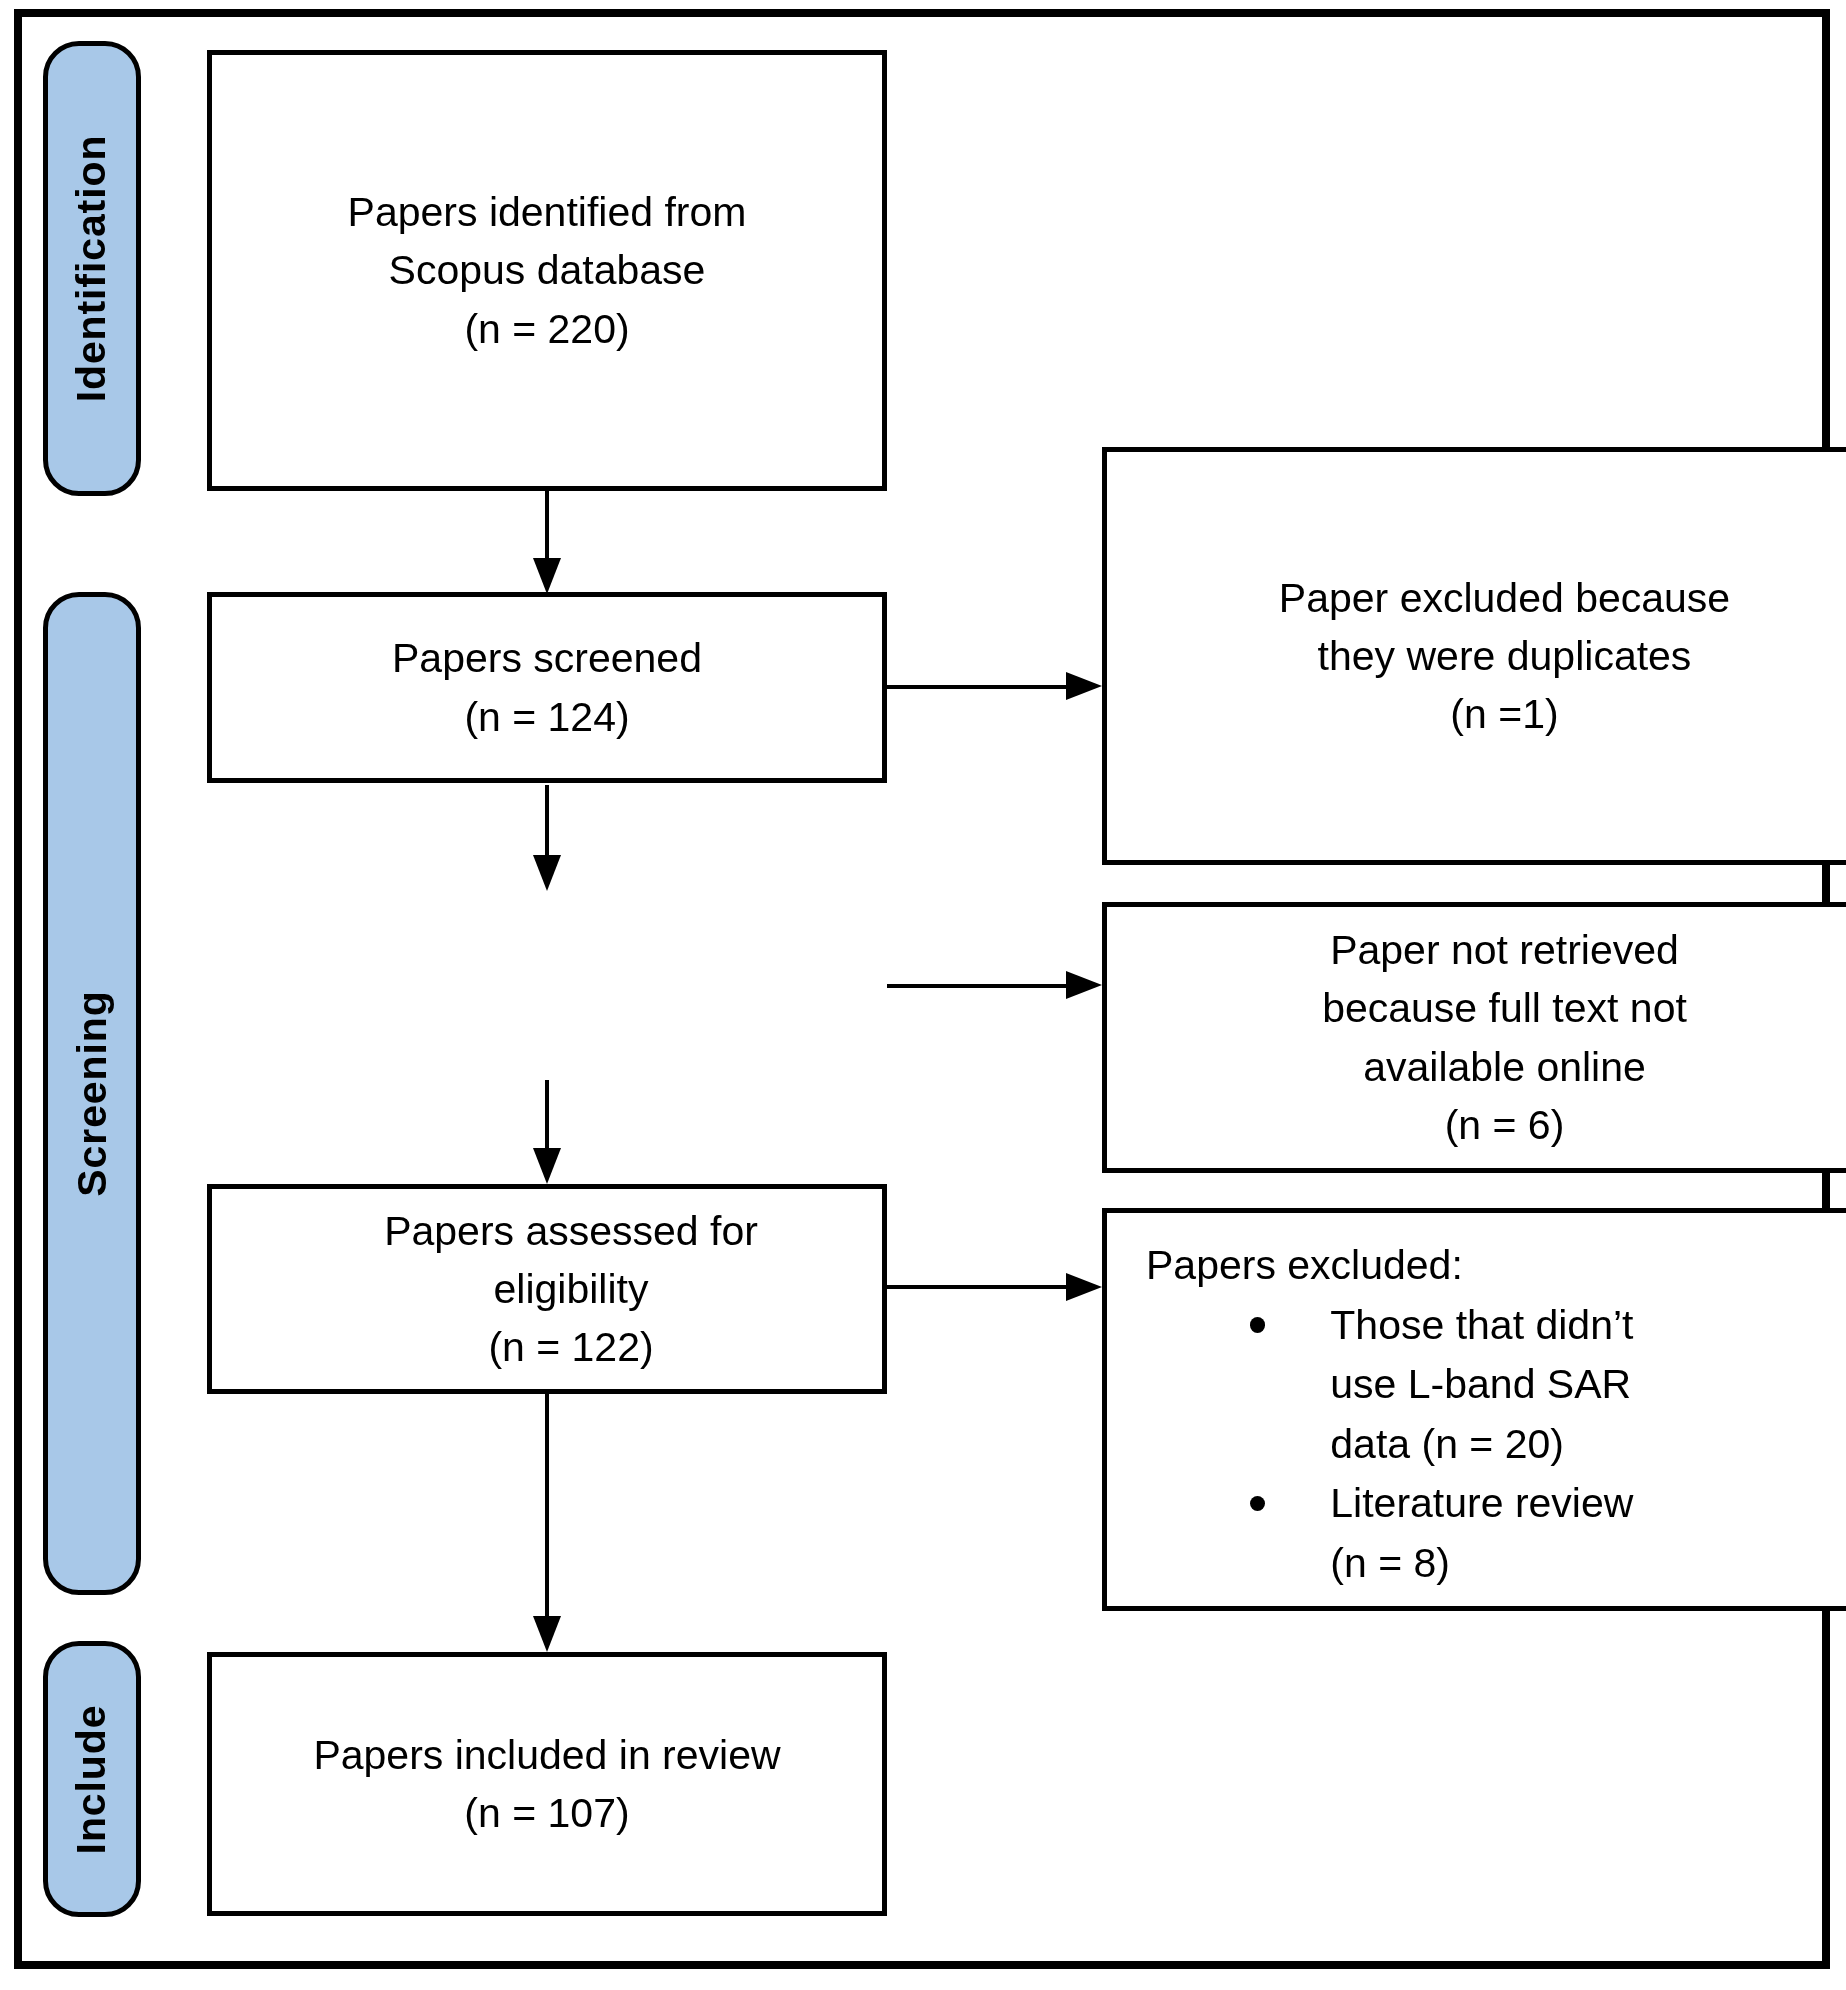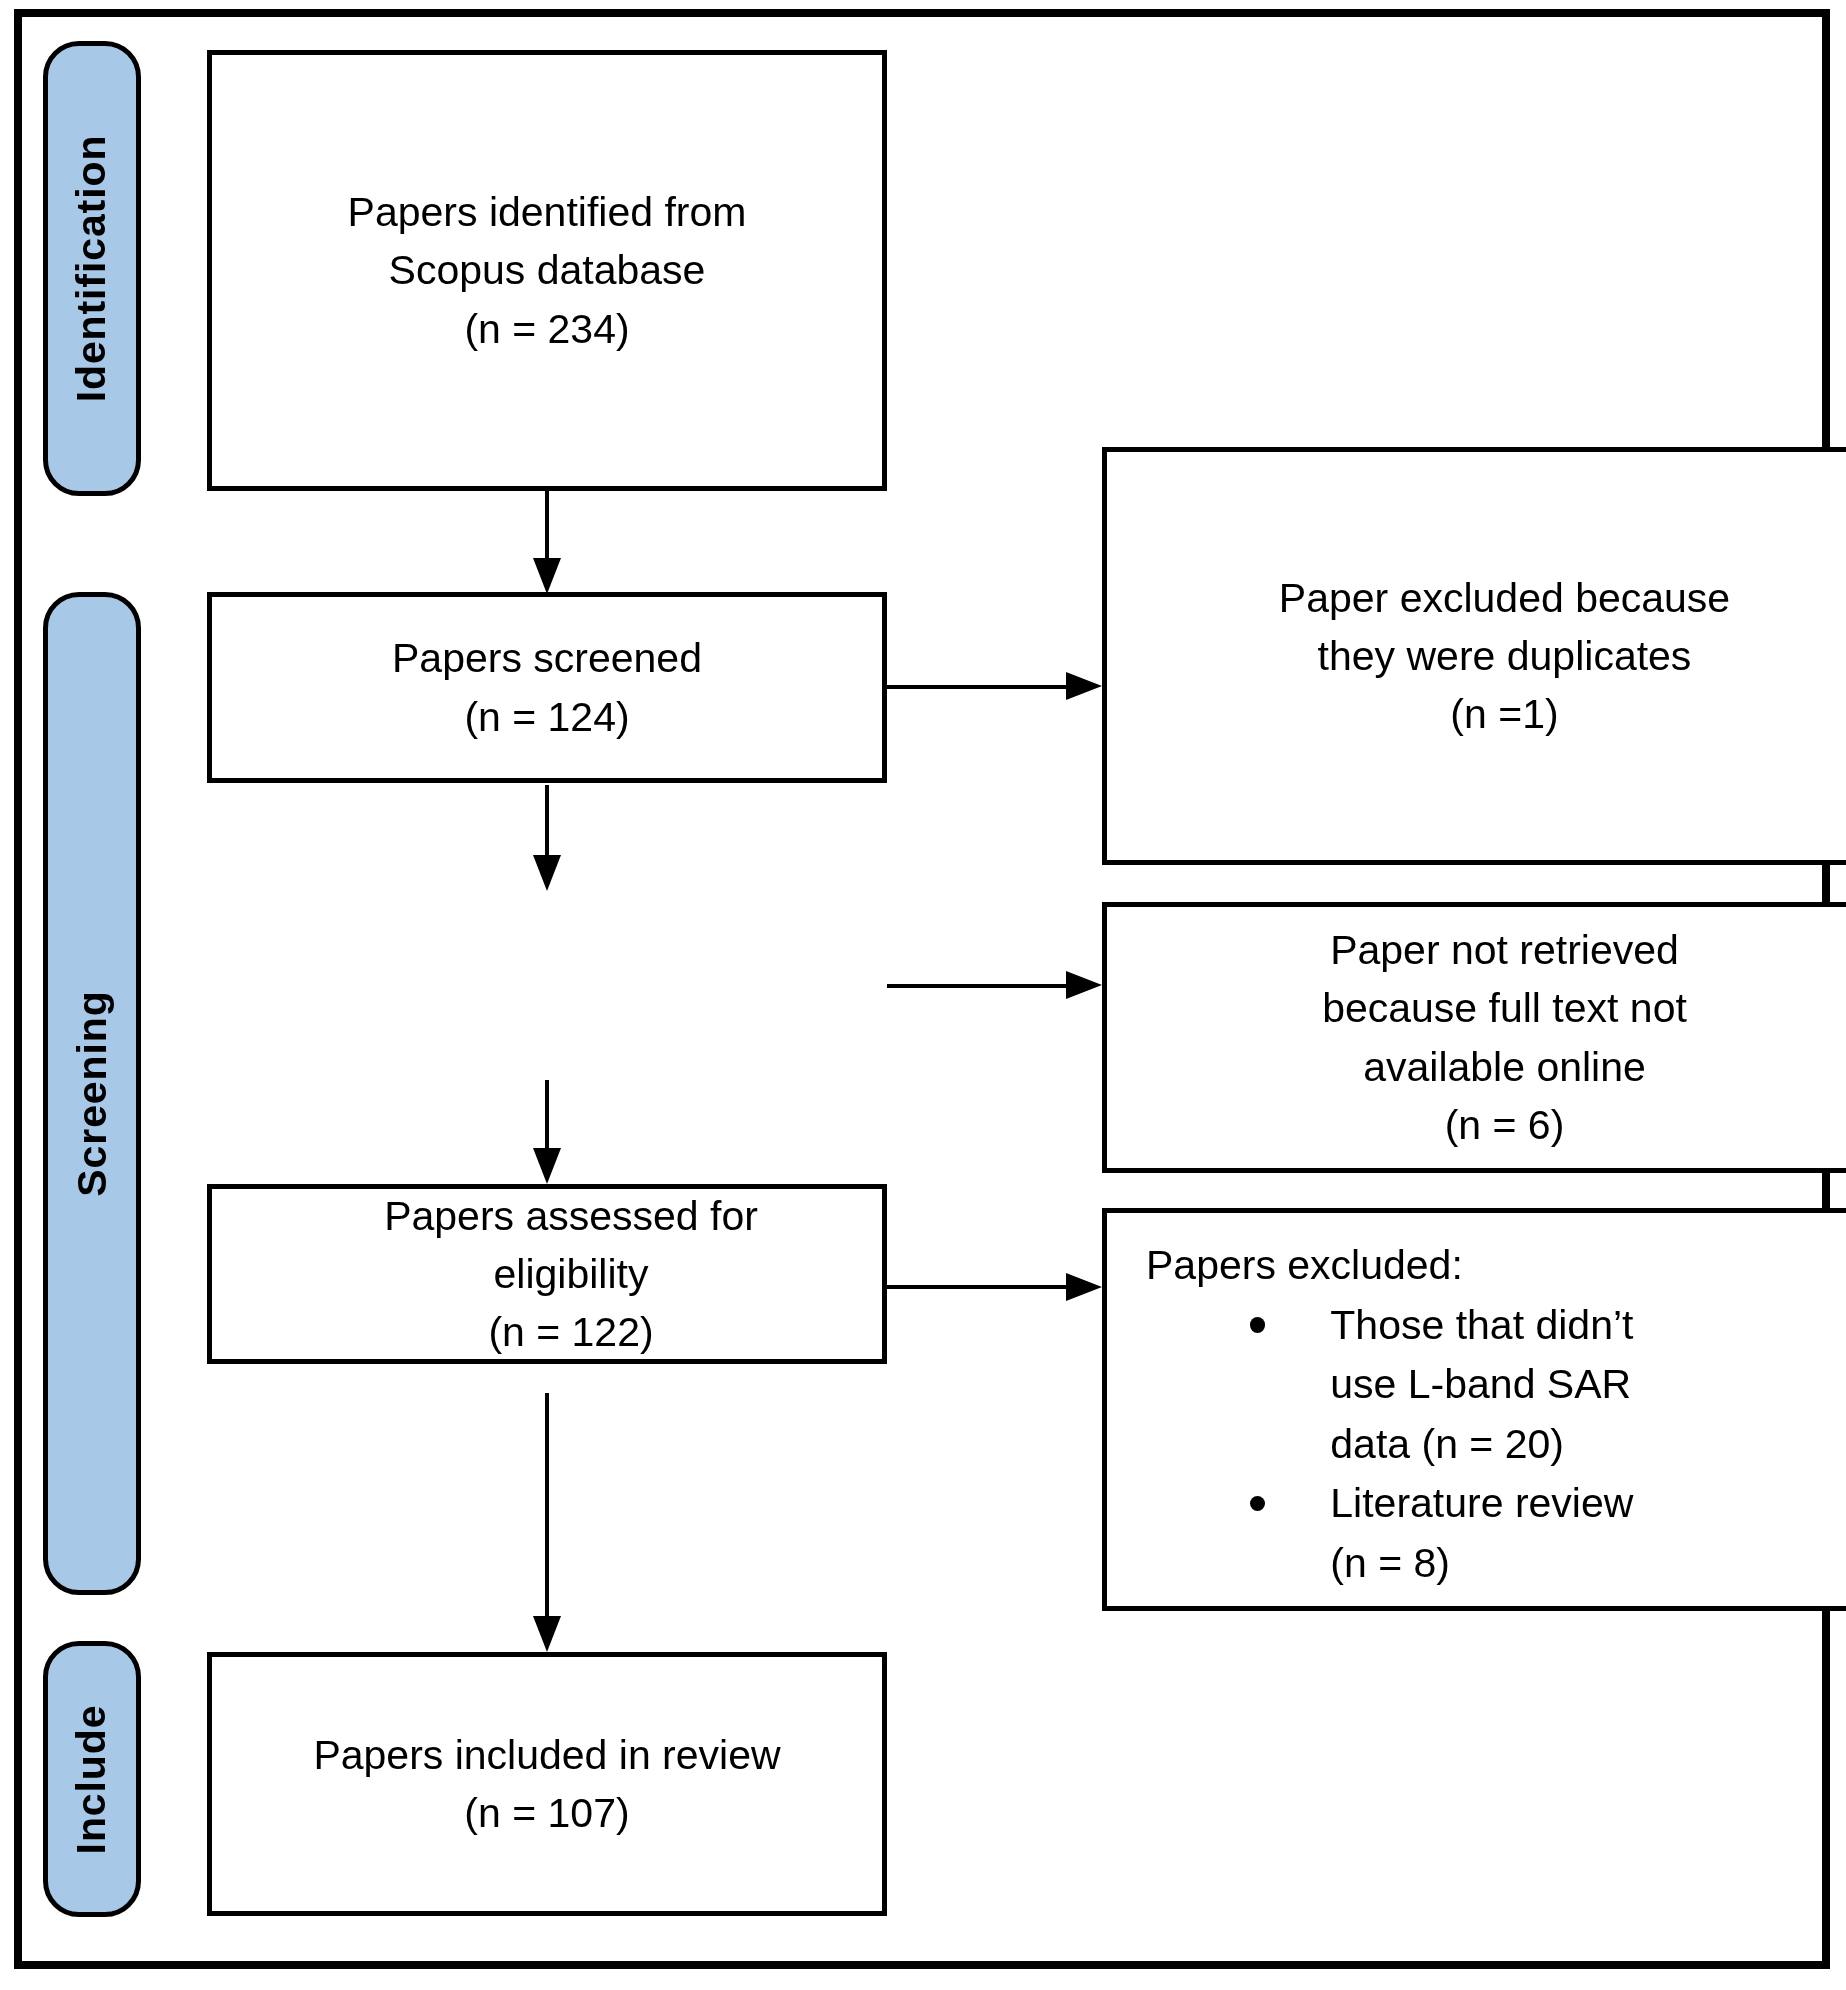--- a/index.html
+++ b/index.html
@@ -50,21 +50,21 @@
     border: 5.4px solid #000000;
     box-sizing: border-box;
     background: #ffffff;
     display: flex;
     align-items: center;
     justify-content: center;
   }
   #flow-identified { top: 50px;   height: 441px; }
   #flow-screened   { top: 592px;  height: 191px; }
   #flow-sought     { top: 891px;  height: 189px; }
-  #flow-assessed   { top: 1184px; height: 180px; padding-left: 48px; }
+  #flow-assessed   { top: 1184px; height: 210px; padding-left: 48px; }
   #flow-included   { top: 1652px; height: 264px; }
 
   
   .side-box {
     position: absolute;
     left: 1102px;
     width: 805px;
     border: 5.4px solid #000000;
     box-sizing: border-box;
     background: #ffffff;
@@ -132,21 +132,21 @@
   <div class="stage" id="stage-screening">
     <span class="stage-label">Screening</span>
   </div>
   <div class="stage" id="stage-include">
     <span class="stage-label">Include</span>
   </div>
 
   <div class="flow-box" id="flow-identified">
     <div class="box-label">Papers identified from
 Scopus database
-(n = 234)</div>
+(n = 220)</div>
   </div>
   <div class="flow-box" id="flow-screened">
     <div class="box-label">Papers screened
 (n = 124)</div>
   </div>
   <div class="flow-box" id="flow-assessed">
     <div class="box-label">Papers assessed for
 eligibility
 (n = 122)</div>
   </div>

